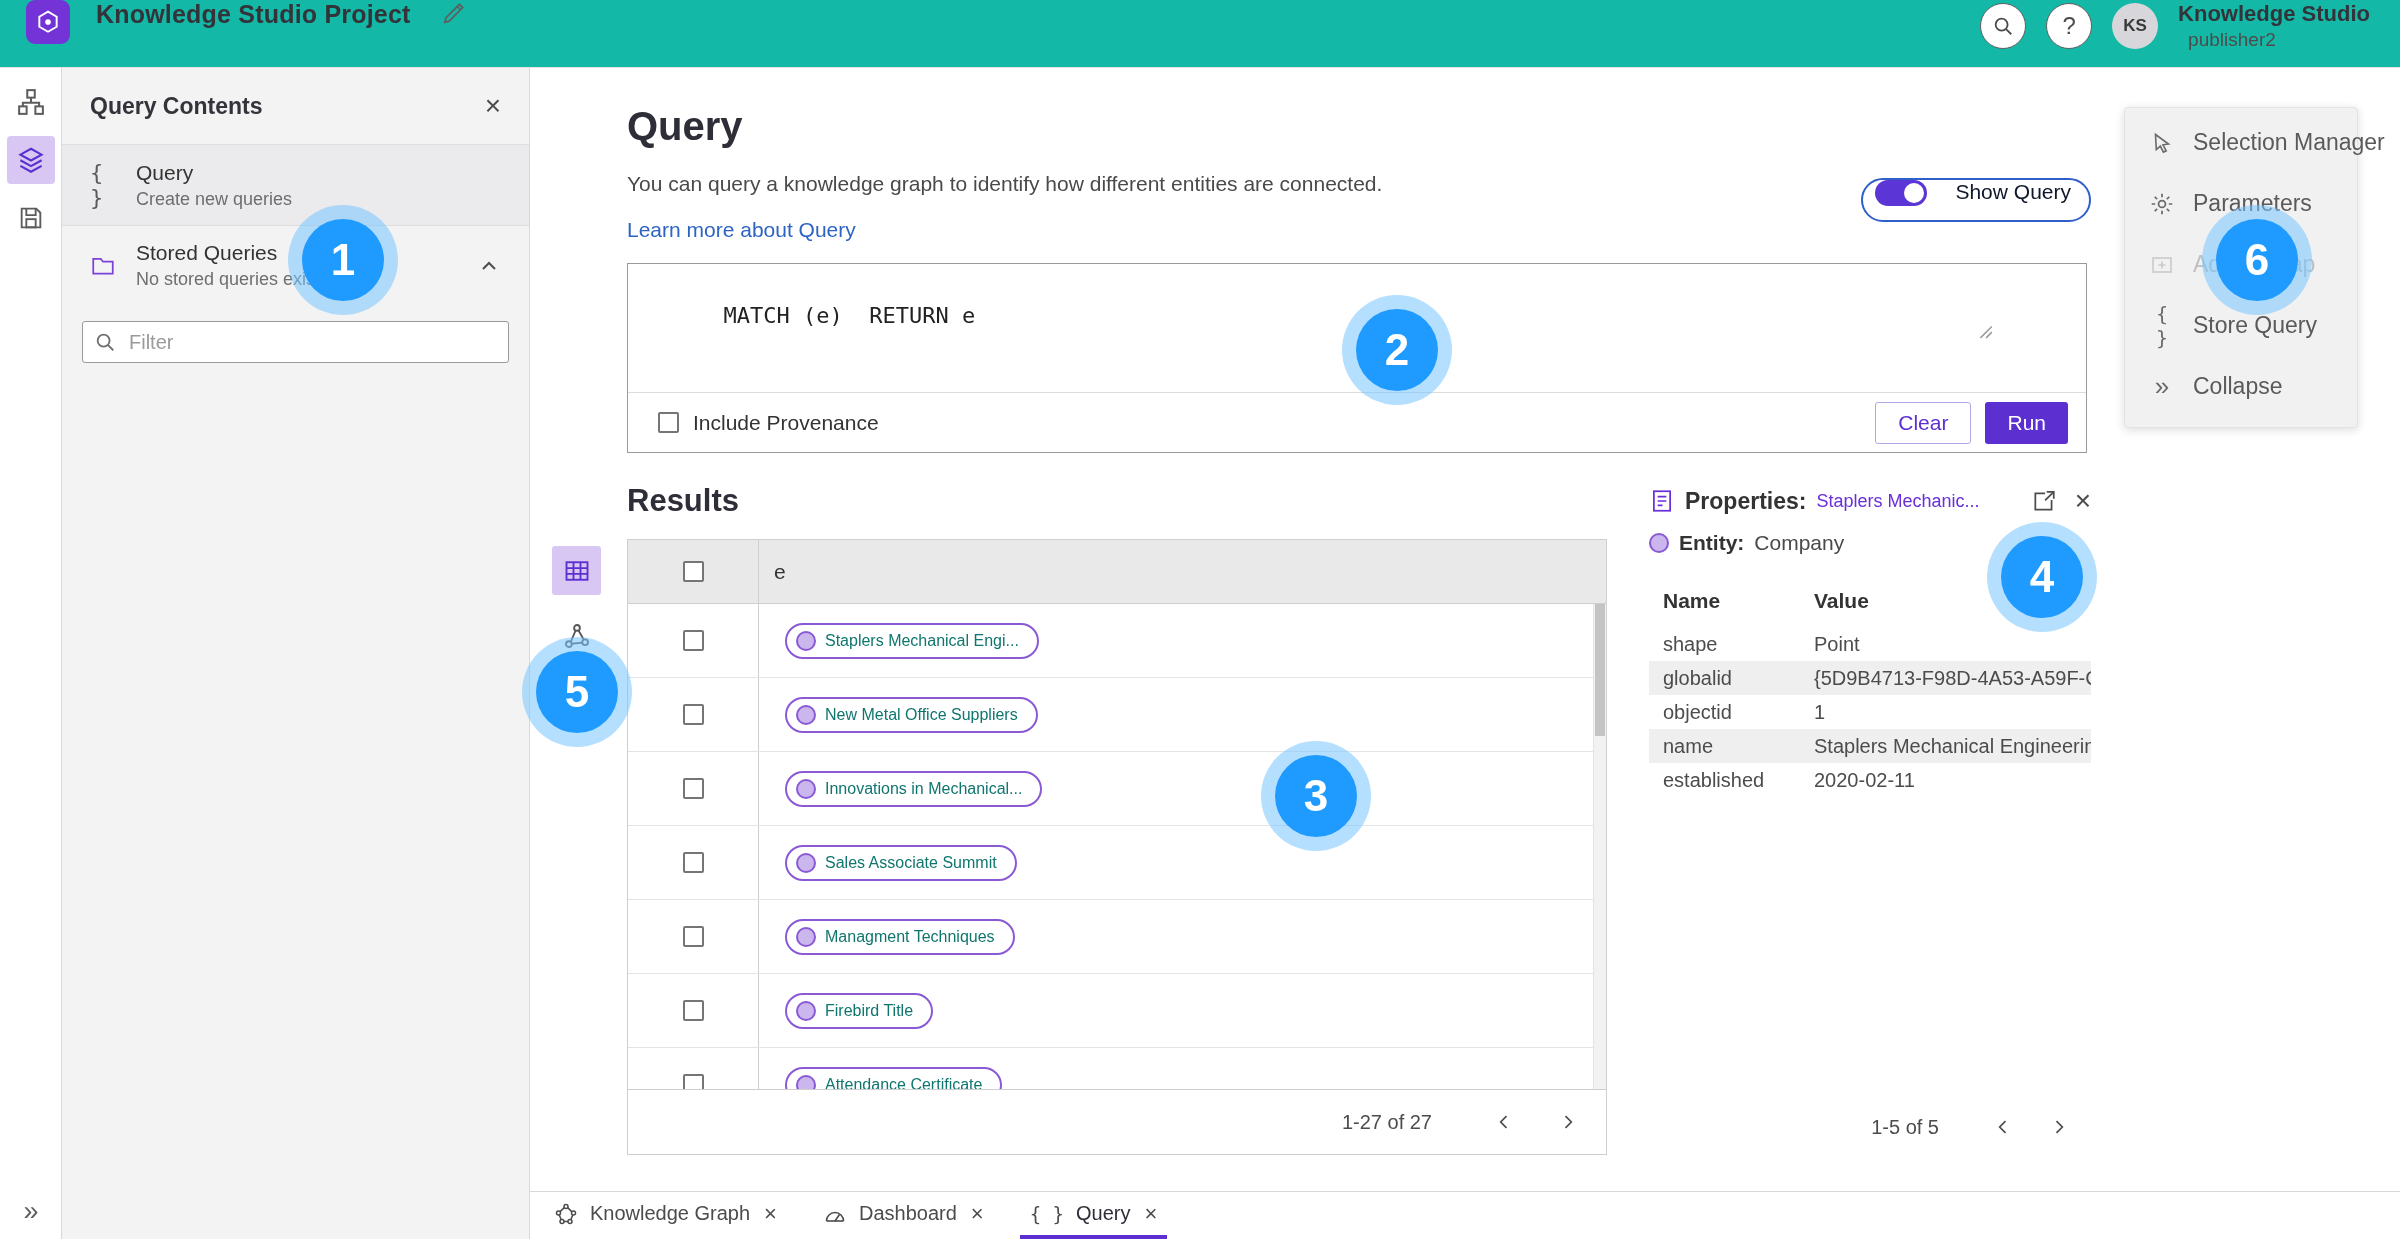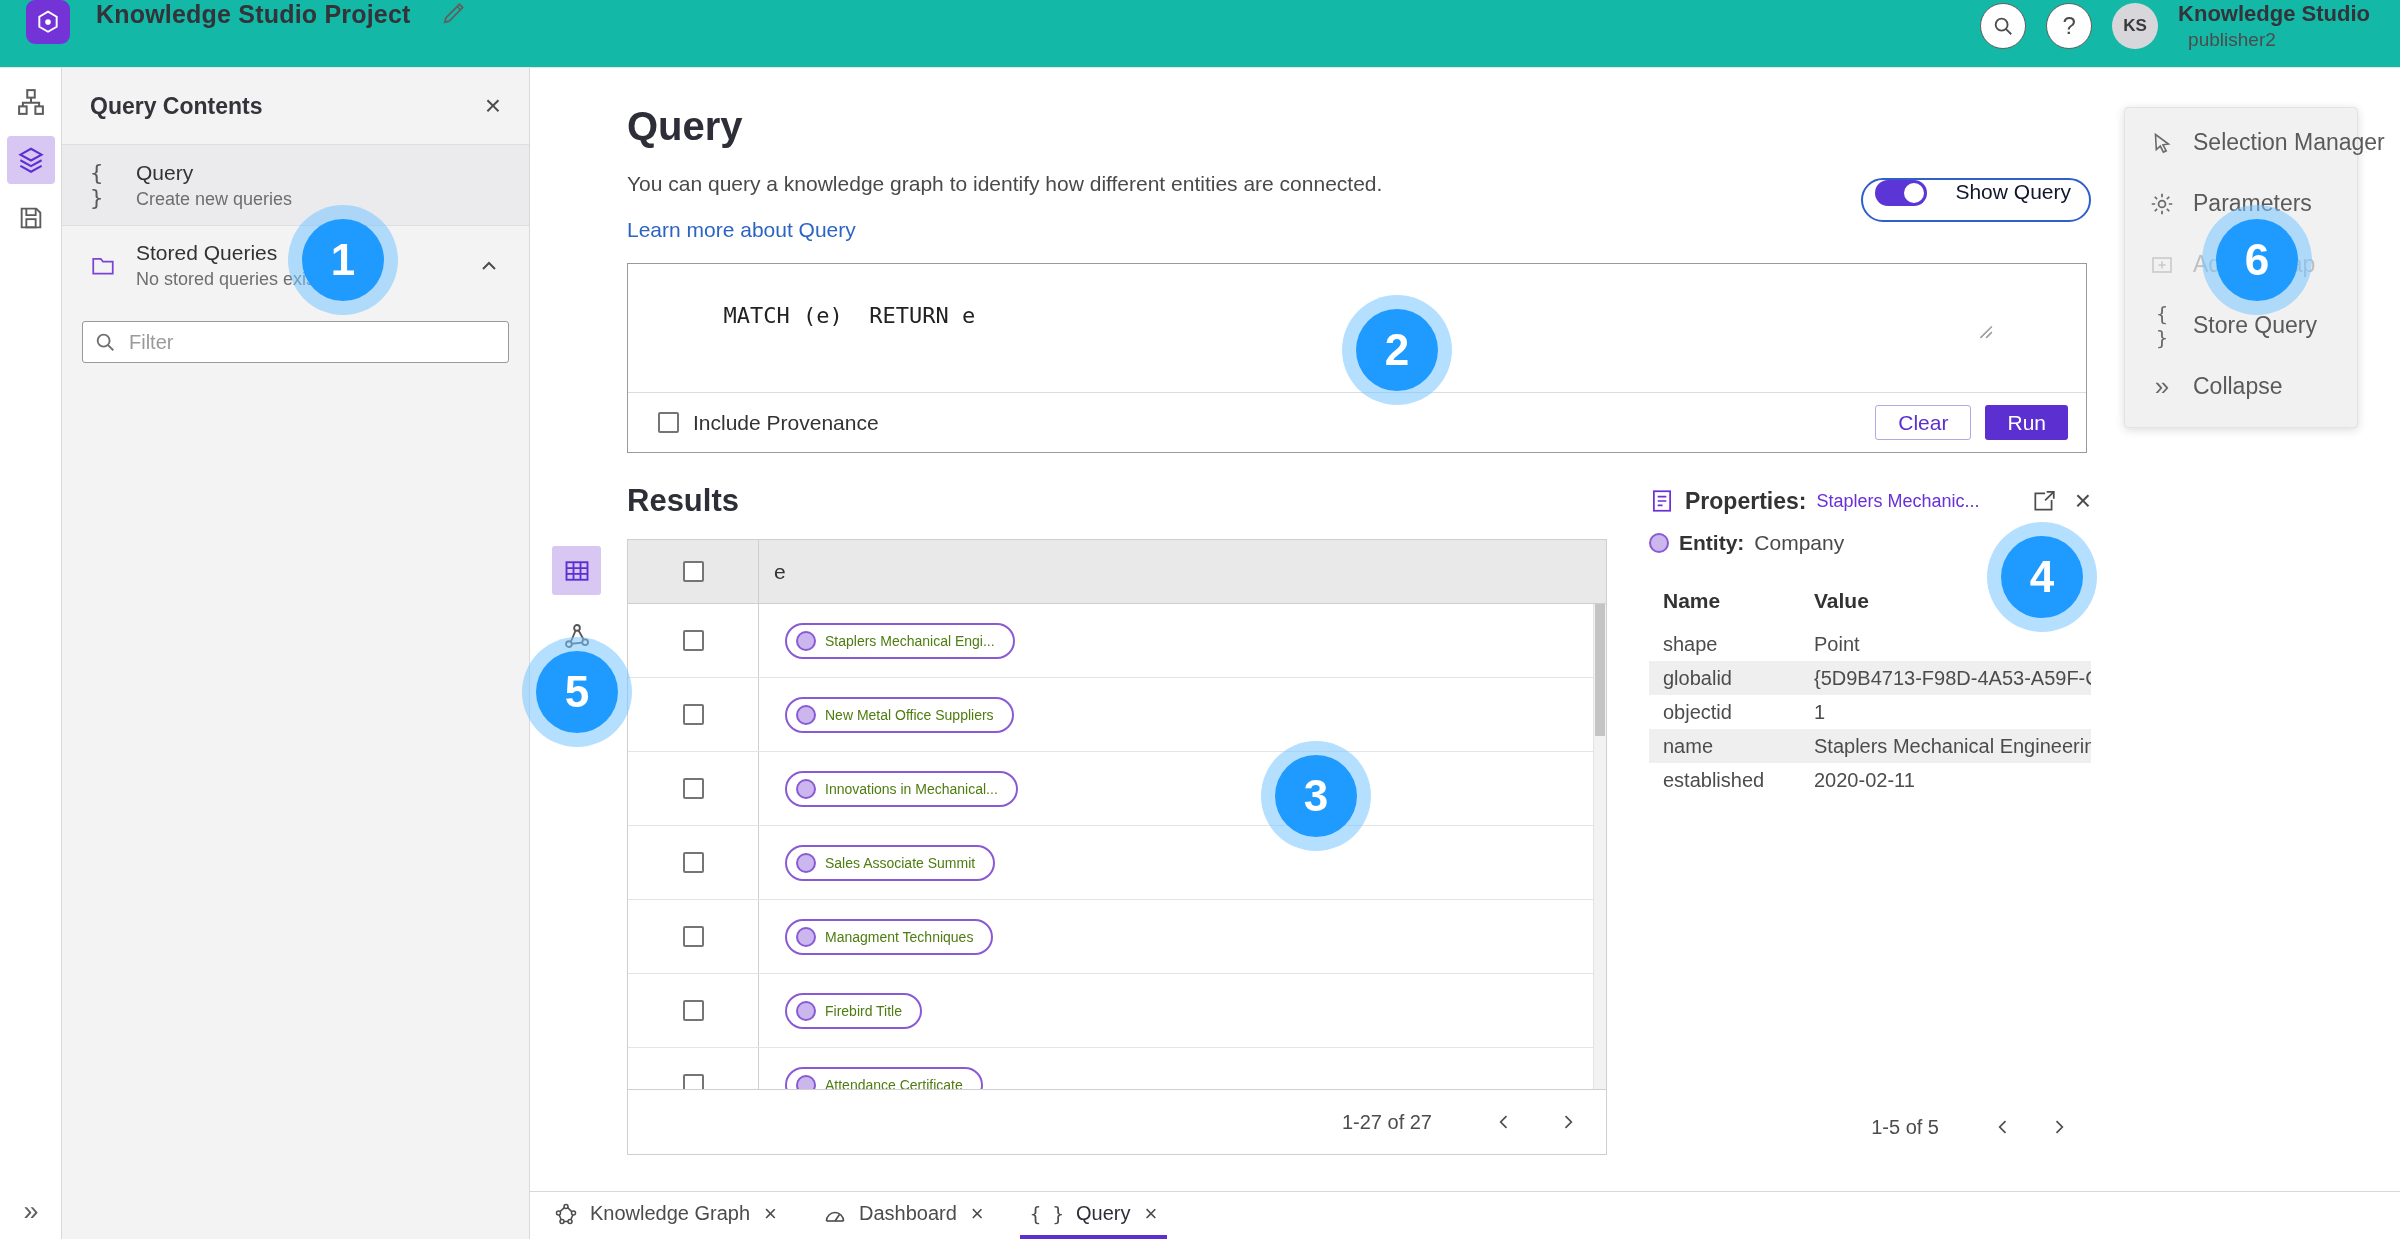--- a/index.html
+++ b/index.html
@@ -53,39 +53,39 @@
   .toggle{width:52px;height:26px;border-radius:13px;background:#5b35d6;position:relative;flex:0 0 52px}
   .toggle .knob{position:absolute;right:3px;top:3px;width:20px;height:20px;border-radius:50%;background:#fff}
 
   .editor{position:absolute;left:97px;top:195px;width:1460px;height:190px;border:1px solid #9a9a9a;background:#fff;display:flex;flex-direction:column}
   .editor-text{flex:0 0 119px;position:relative;border-bottom:1px solid #dcdcdc;padding:14px 16px;font-family:"DejaVu Sans Mono",monospace;font-size:22px;color:#222;white-space:pre;cursor:text}
   .editor-grip{position:absolute;right:3px;bottom:3px;cursor:nwse-resize}
   .editor-foot{flex:1;display:flex;align-items:center;padding:0 18px 0 30px}
   .cb{width:21px;height:21px;border:2px solid #757575;border-radius:2px;background:#fff;flex:0 0 21px;cursor:pointer}
   .prov-label{font-size:21px;color:#333;margin-left:14px}
   .editor-actions{margin-left:auto;display:flex;gap:14px}
-  .btn{height:35px;padding:9px 22px;border-radius:3px;font-size:21px;display:flex;align-items:center;font-family:inherit;cursor:pointer}
+  .btn{height:42px;padding:9px 22px;border-radius:3px;font-size:21px;display:flex;align-items:center;font-family:inherit;cursor:pointer}
   .btn.clear{border:1px solid #b5a7e6;color:#5b2fd0;background:#fff}
   .btn.run{background:#5b2fd0;color:#fff;border:none}
 
   .results-title{position:absolute;left:97px;top:415px;font-size:31px;font-weight:600;color:#2e2e38}
   .viewbar{position:absolute;left:22px;top:478px;display:flex;flex-direction:column;gap:16px}
   .view-btn{width:49px;height:49px;border-radius:3px;display:flex;align-items:center;justify-content:center;color:#565656;cursor:pointer}
   .view-btn.selected{background:#d8c6f3;color:#5b2fd0}
 
   .results-table{position:absolute;left:97px;top:471px;width:980px;height:616px;border:1px solid #cfcfcf;background:#fff;display:flex;flex-direction:column}
   .rt-header{flex:0 0 64px;background:#e9e9ea;border-bottom:1px solid #cfcfcf;display:flex;align-items:center}
   .col-cb{flex:0 0 131px;display:flex;align-items:center;justify-content:center;align-self:stretch;border-right:1px solid #cfcfcf}
   .col-label{font-size:21px;color:#333;padding-left:15px;cursor:pointer}
   .rt-body{flex:1;overflow:hidden;position:relative}
   .rt-row{height:74px;display:flex;align-items:center;border-bottom:1px solid #e4e4e4}
   .rt-row .cell{padding-left:26px;display:flex;align-items:center}
   .chip{display:inline-flex;align-items:center;gap:9px;border:2px solid #8a5ad5;border-radius:22px;padding:6px 18px 6px 9px;background:#fff;cursor:pointer}
   .chip .dot{width:20px;height:20px;border-radius:50%;background:#cbb6ee;border:2px solid #8a5ad5}
-  .chip .label{font-size:14px;color:#4d7c0f;white-space:nowrap}
+  .chip .label{font-size:16px;color:#0f766e;white-space:nowrap}
   .scrollbar{position:absolute;right:0;top:0;bottom:0;width:13px;background:#f2f2f2;border-left:1px solid #e4e4e4}
   .scroll-thumb{position:absolute;left:1px;right:1px;top:0;height:132px;background:#c4c4c4}
   .rt-footer{flex:0 0 65px;border-top:1px solid #cfcfcf;display:flex;align-items:center;justify-content:flex-end;gap:20px;padding-right:16px}
   .page-info{font-size:20px;color:#4c4c4c;margin-right:30px}
   .pg-btn{width:44px;height:44px;display:flex;align-items:center;justify-content:center;color:#4c4c4c;cursor:pointer}
 
   
   .props{position:absolute;left:1119px;top:419px;width:442px;height:668px}
   .props-header{display:flex;align-items:center;gap:10px}
   .props-doc{color:#6a2fd9}

